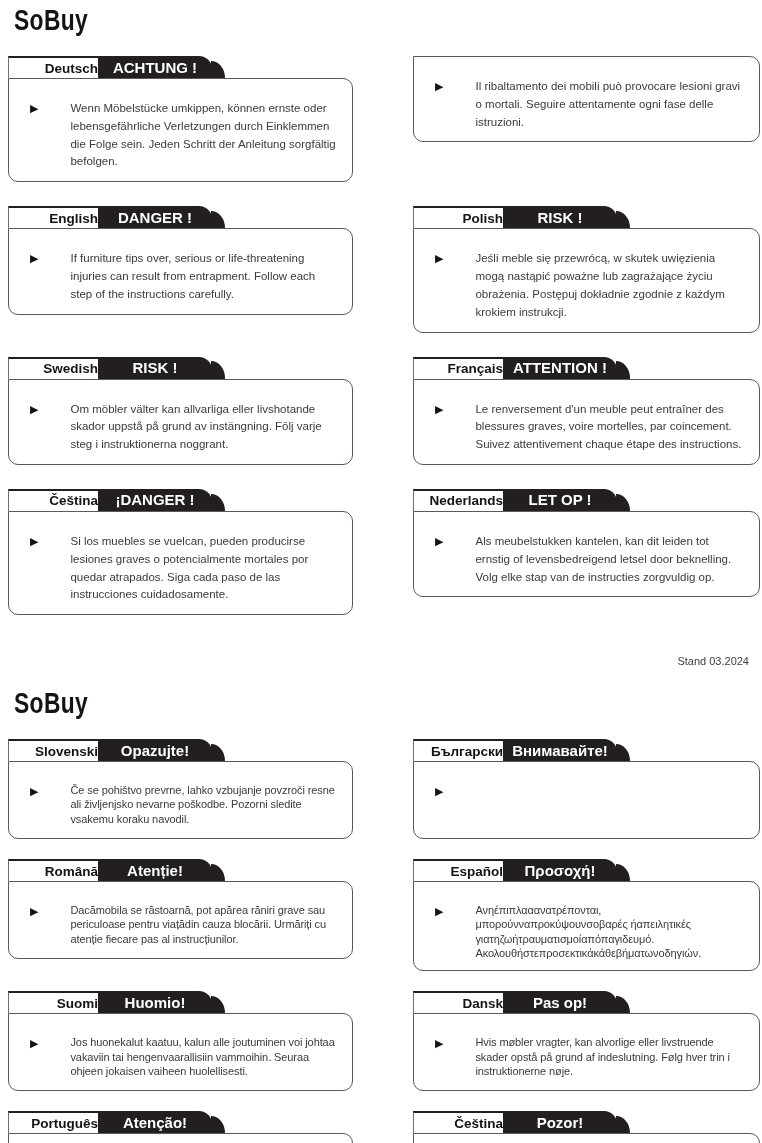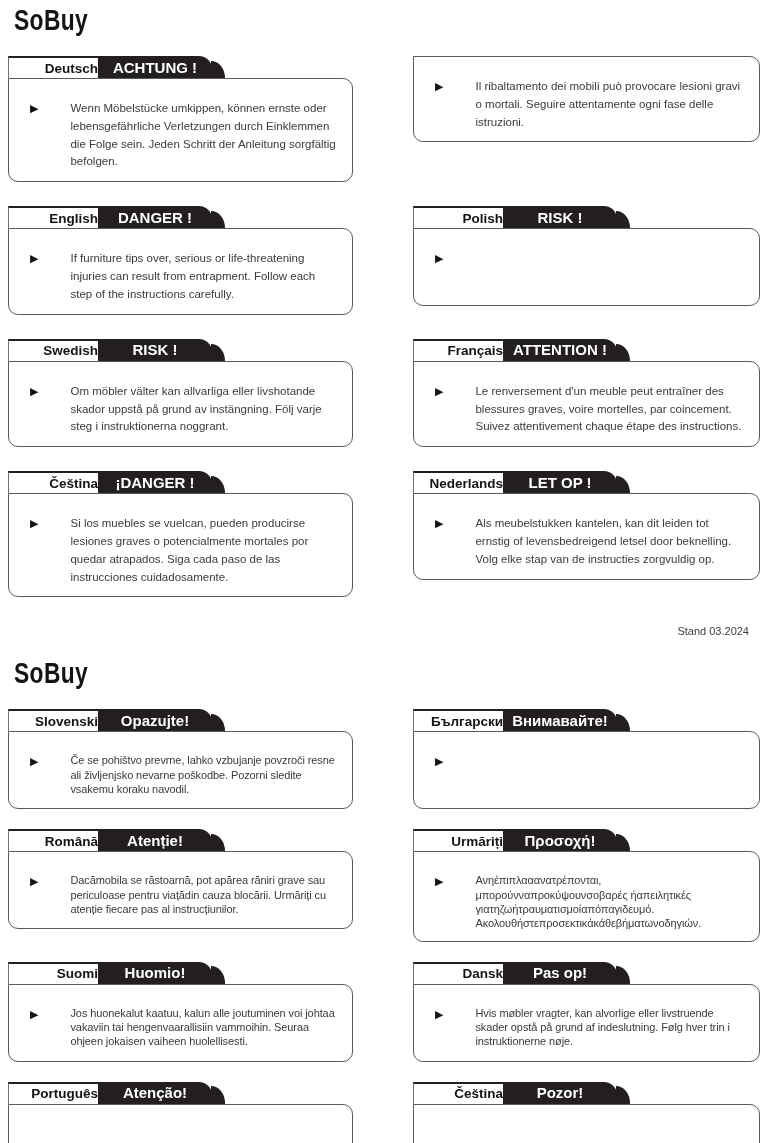--- a/index.html
+++ b/index.html
@@ -93,21 +93,21 @@
   .p2 .txt {
     font-size: 11px;
     line-height: 1.3;
     letter-spacing: -0.1px;
   }
 
   .stand {
     text-align: right;
     font-size: 11px;
     color: #404040;
-    margin: 4px 13px 0 0;
+    margin: 16px 13px 0 0;
   }
   .p2-top { margin-top: 16px; }
 </style>
 </head>
 <body>
 
 <div class="sheet">
 
   <div class="page p1">
     <div class="logo">SoBuy</div>
@@ -155,20 +155,21 @@
         <div class="tabs">
           <div class="lang-tab">
               <span>Polish</span>
             </div>
           <div class="alert-tab">
               <span>RISK !</span>
             </div>
         </div>
         <div class="bodybox">
           <span class="bullet">▶</span>
+          <p class="txt">Jeśli meble się przewrócą, w skutek uwięzienia mogą nastąpić poważne lub zagrażające życiu obrażenia. Postępuj dokładnie zgodnie z każdym krokiem instrukcji.</p>
         </div>
       </section>
 
       <section class="warn">
         <div class="tabs">
           <div class="lang-tab">
               <span>Swedish</span>
             </div>
           <div class="alert-tab">
               <span>RISK !</span>
@@ -274,21 +275,21 @@
         </div>
         <div class="bodybox">
           <span class="bullet">▶</span>
           <p class="txt">Dacămobila se răstoarnă, pot apărea răniri grave sau periculoase pentru viațădin cauza blocării. Urmăriți cu atenție fiecare pas al instrucțiunilor.</p>
         </div>
       </section>
 
       <section class="warn">
         <div class="tabs">
           <div class="lang-tab">
-              <span>Urmăriți</span>
+              <span>Español</span>
             </div>
           <div class="alert-tab">
               <span>Προσοχή!</span>
             </div>
         </div>
         <div class="bodybox">
           <span class="bullet">▶</span>
           <p class="txt">Ανηέπιπλααανατρέπονται, μπορούνναπροκύψουνσοβαρές ήαπειλητικές γιατηζωήτραυματισμοίαπόπαγιδευμό. Ακολουθήστεπροσεκτικάκάθεβήματωνοδηγιών.</p>
         </div>
       </section>

